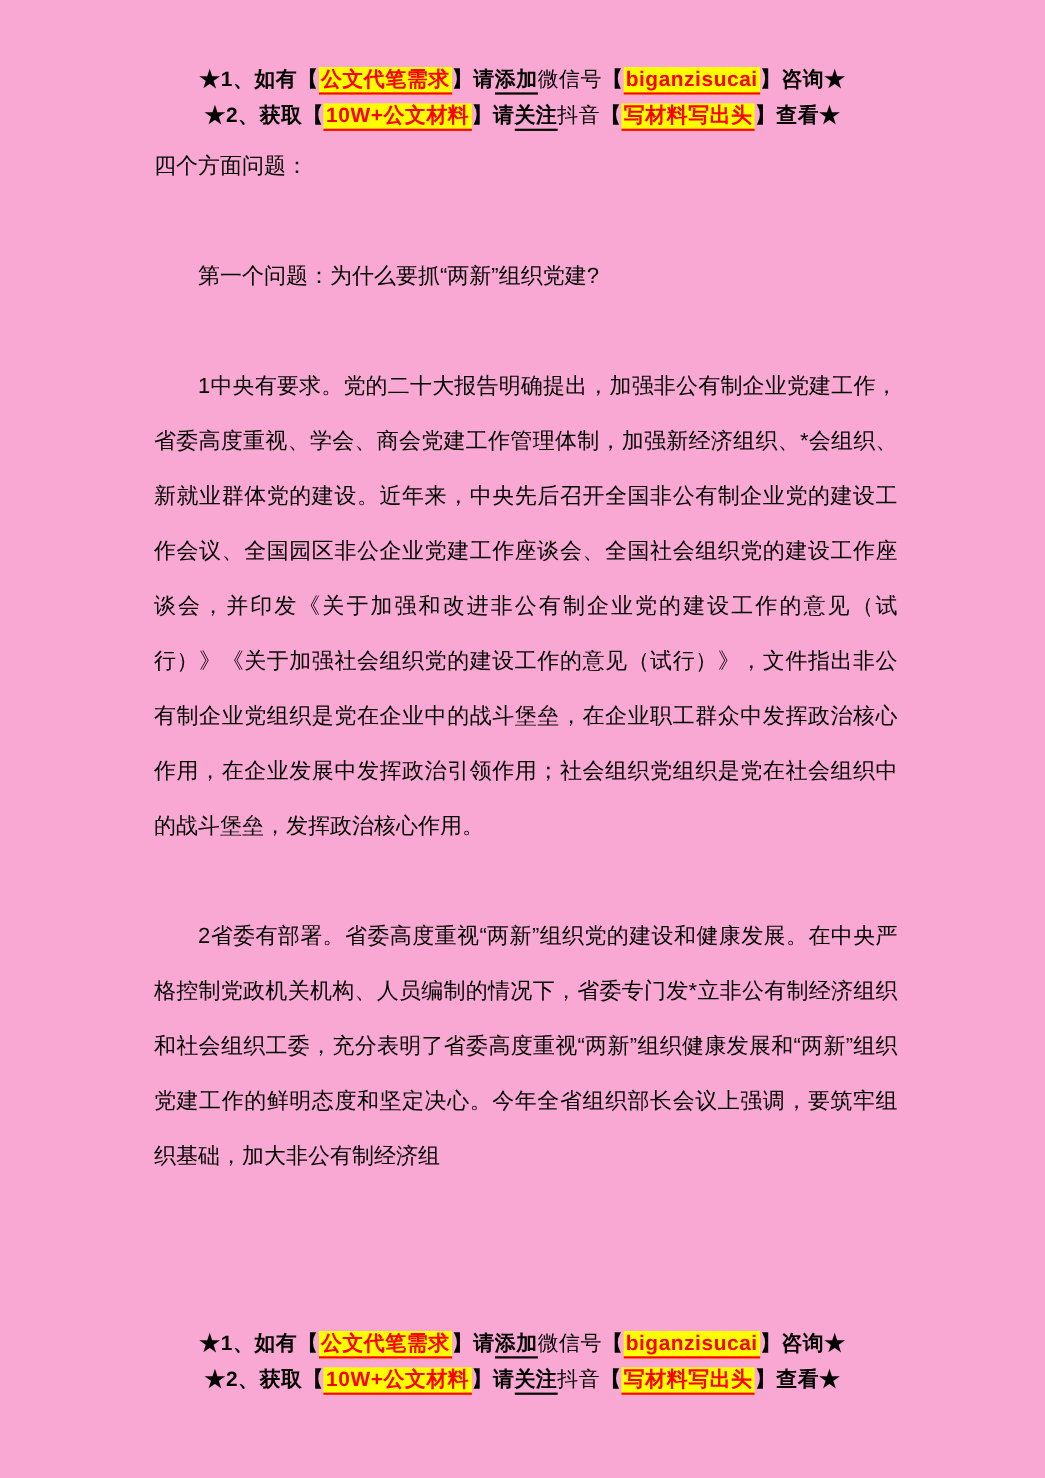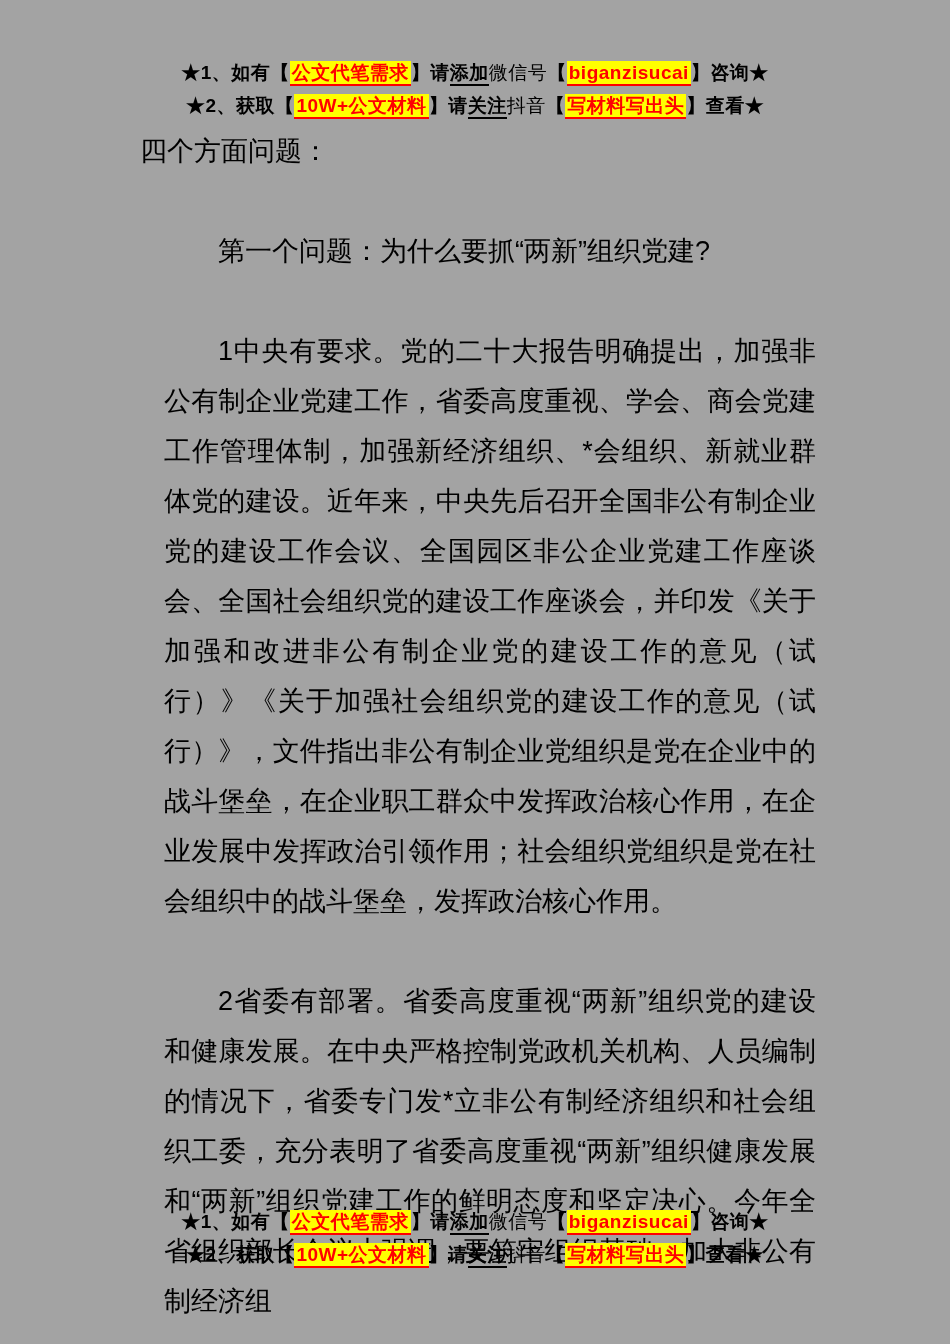--- a/index.html
+++ b/index.html
@@ -4,21 +4,21 @@
 <style>
   html, body {
     margin: 0;
     padding: 0;
     background: #ffffff;
   }
   .page {
     position: relative;
     width: 950px;
     height: 1344px;
-    background: #a3a3a3;
+    background: #f9a8d4;
     overflow: hidden;
     color: #000000;
     font-family: "Liberation Sans", sans-serif;
   }
   
   .promo {
     position: absolute;
     left: 0;
     width: 100%;
     text-align: center;
@@ -41,27 +41,27 @@
     background: #ffff00;
     border-bottom: 2px solid #ff0000;
     padding: 1px 2px 1px 2px;
   }
   
   .body-text {
     position: absolute;
     left: 140px;
     top: 126px;
     width: 676px;
-    font-size: 27px;
+    font-size: 20px;
     line-height: 50px;
     text-align: justify;
     font-weight: 300;
   }
   .body-text p { margin: 0; }
-  .body-text p.sp { margin-top: 50px; margin-left: 24px; }
+  .body-text p.sp { margin-top: 50px; }
   .indent { text-indent: 2em; }
 </style>
 </head>
 <body>
 
 <div class="page">
 
   <div class="promo promo-header">
     <div class="promo-line"><span class="run b">★1、如有【</span><span class="run hl">公文代笔需求</span><span class="run b">】请</span><span class="run bu">添加</span><span class="run normal">微信号</span><span class="run b">【</span><span class="run hl">biganzisucai</span><span class="run b">】咨询★</span></div>
     <div class="promo-line"><span class="run b">★2、获取【</span><span class="run hl">10W+公文材料</span><span class="run b">】请</span><span class="run bu">关注</span><span class="run normal">抖音</span><span class="run b">【</span><span class="run hl">写材料写出头</span><span class="run b">】查看★</span></div>

